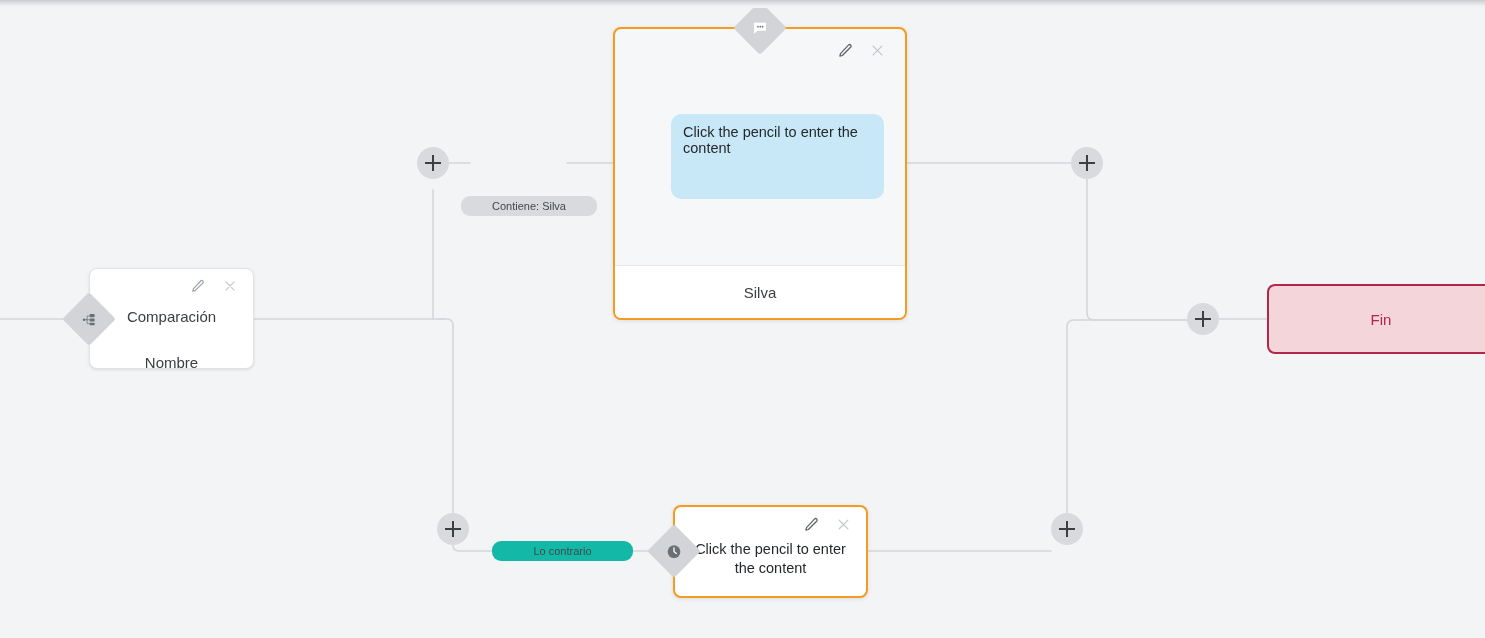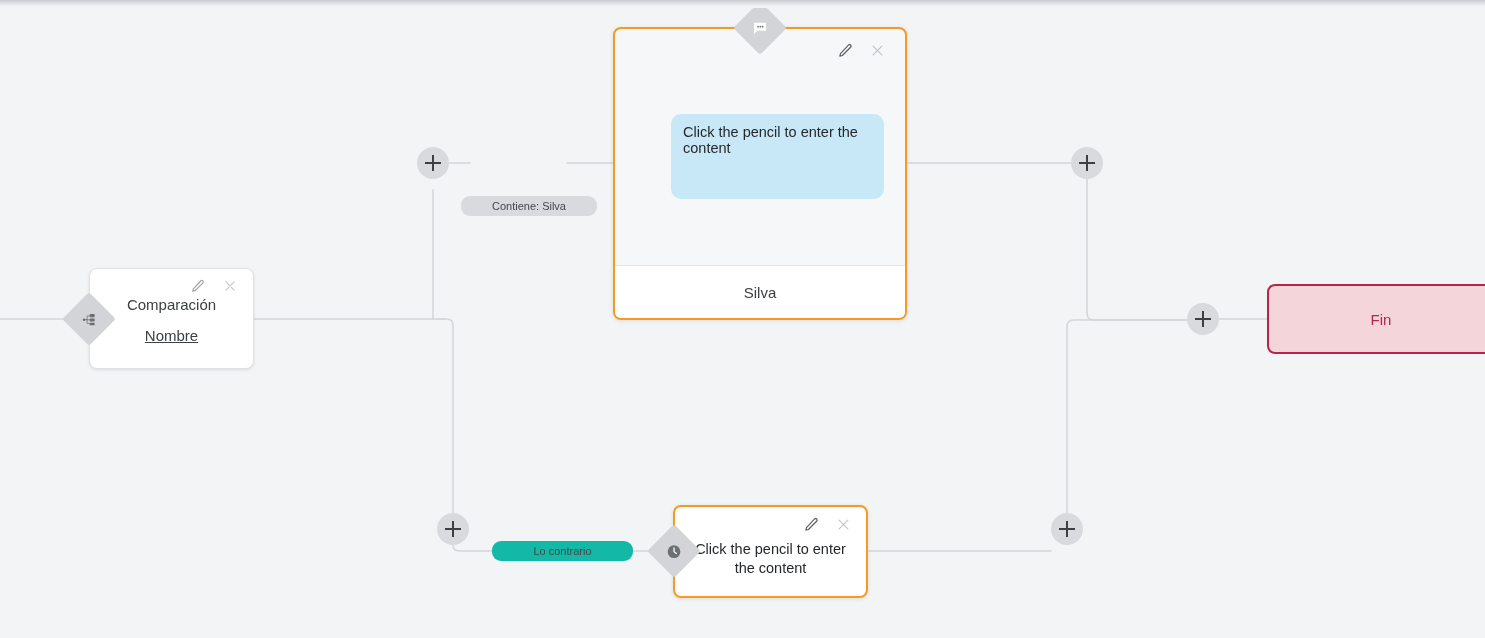--- a/index.html
+++ b/index.html
@@ -33,22 +33,22 @@
     border-radius: 8px;
     box-shadow: 0 1px 3px rgba(0,0,0,0.10);
   }
   .plain-node .node-title,
   .plain-node .node-sub {
     text-align: center;
     color: #3c4043;
     font-size: 15px;
     line-height: 20px;
   }
-  .plain-node .node-title { margin-top: 26px; }
-  .plain-node .node-sub { margin-top: 11px; text-decoration: underline; }
+  .plain-node .node-title { margin-top: 38px; }
+  .plain-node .node-sub { margin-top: 26px; }
 
   .card-node {
     background: #f6f7f8;
     border: 2px solid #f59a23;
     border-radius: 8px;
     box-shadow: 0 1px 4px rgba(0,0,0,0.10);
     overflow: hidden;
   }
   .card-body { position: relative; height: 100%; }
   .bubble {

